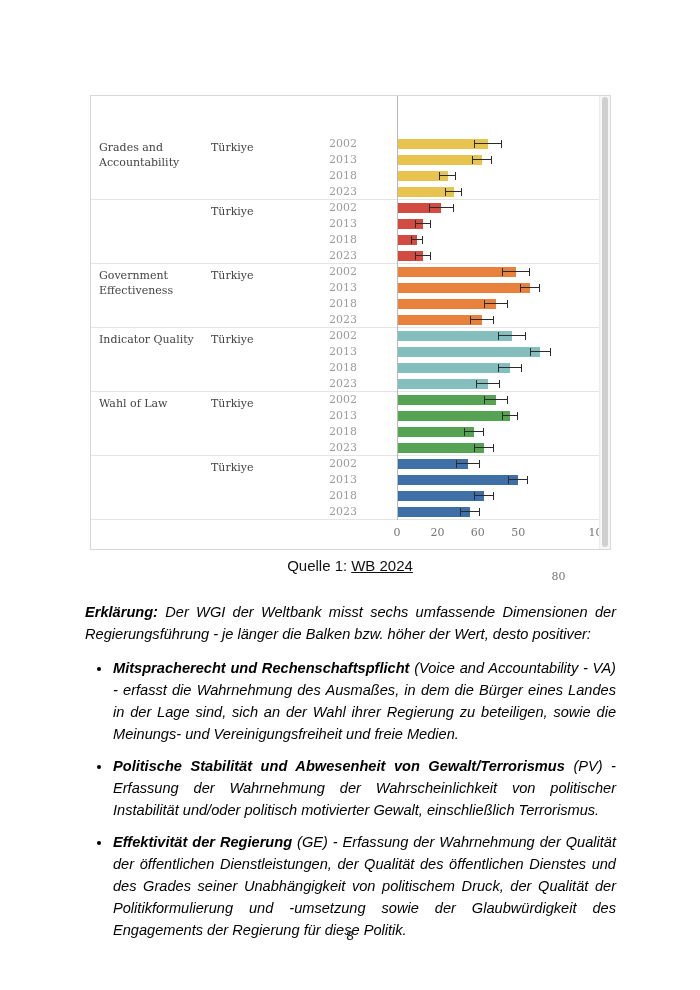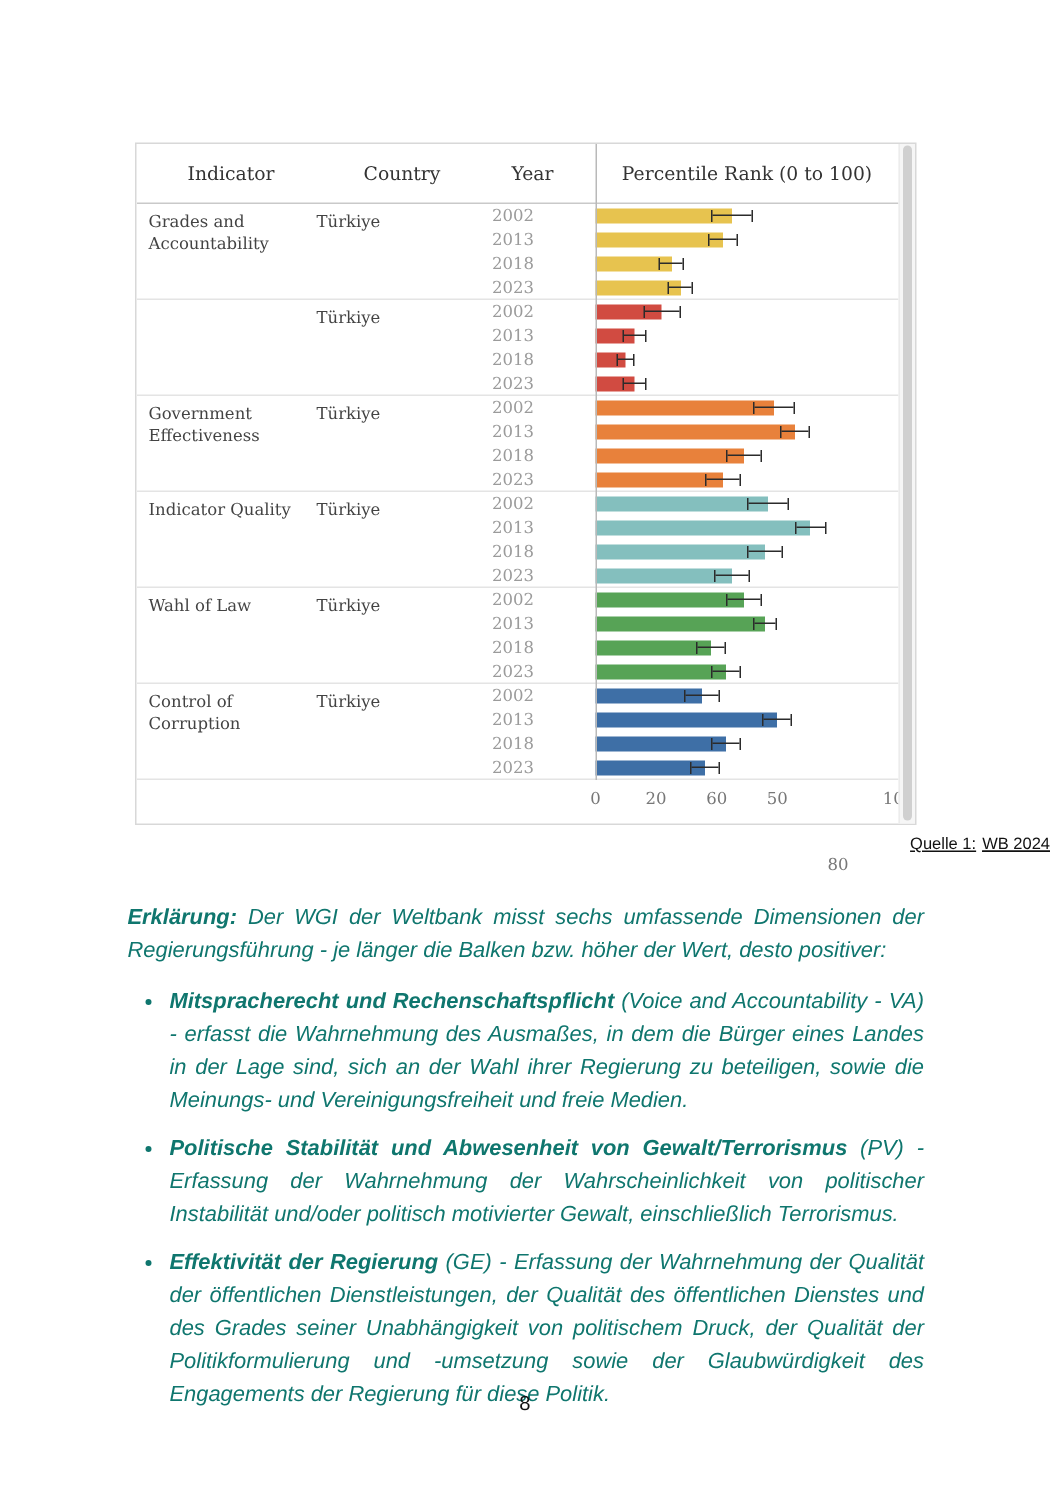--- a/index.html
+++ b/index.html
@@ -30,21 +30,21 @@
 
   #chart-groups { position: absolute; top: 40px; left: 0; right: 11px; }
   .group { position: relative; height: 64px; box-shadow: inset 0 -1px 0 #e4e4e4; }
   .g-ind {
     position: absolute; left: 8px; top: 5px; width: 106px;
     font-size: 11px; line-height: 1.32; color: #434343;
   }
   .g-cty { position: absolute; left: 120px; top: 5px; font-size: 11px; color: #434343; }
   .g-row { position: relative; height: 16px; }
   .g-year {
-    position: absolute; left: 237px; width: 52px; text-align: left;
+    position: absolute; left: 226px; width: 52px; text-align: center;
     font-size: 11px; line-height: 16px; color: #9b9b9b;
   }
   .g-plot { position: absolute; left: 306px; top: 0; width: 202px; height: 16px; }
   .bar { position: absolute; left: 0; top: 3px; height: 10px; }
   .err {
     position: absolute; top: 4px; height: 8px;
     border-left: 1px solid #2b2b2b; border-right: 1px solid #2b2b2b;
   }
   .err::after {
     content: ""; position: absolute; left: 0; right: 0; top: 3px; height: 0;
@@ -61,54 +61,48 @@
     background: #f6f6f6; border-left: 1px solid #ececec;
   }
   .chart-scroll .thumb {
     position: absolute; top: 1px; left: 2px; width: 6px; height: calc(100% - 3px);
     background: #d0d0d0; border-radius: 3px;
   }
 
   
   .caption {
     position: absolute; top: 557px; left: 0; width: 700px;
-    text-align: right; font-size: 11px; color: #111; text-decoration: underline;
+    text-align: center; font-size: 15px; color: #111;
   }
   .caption-link { text-decoration: underline; margin-left: 4px; cursor: pointer; }
 
   
   .body-text {
     position: absolute; left: 85px; top: 601px; width: 531px;
     font-size: 14.6px; line-height: 22px; font-style: italic;
-    text-align: justify; color: #0f766e;
+    text-align: justify; color: #000000;
     hyphens: auto; -webkit-hyphens: auto;
   }
   .body-text strong { font-weight: bold; }
   .body-text .intro { margin-bottom: 12px; }
   .body-text ul { list-style: disc outside; padding-left: 27px; }
   .body-text li { margin-bottom: 10px; padding-left: 1px; }
 
   
   .page-num {
     position: absolute; top: 928px; left: 0; width: 700px;
     text-align: center; font-size: 13.5px; color: #111;
   }
 </style>
 </head>
 <body>
 
 <div class="page">
 
   <figure class="chart-box">
-    <div class="chart-header">
-      <span class="h-ind">Indicator</span>
-      <span class="h-cty">Country</span>
-      <span class="h-year">Year</span>
-      <span class="h-pct">Percentile Rank (0 to 100)</span>
-    </div>
     <div id="chart-groups">
         <div class="group">
           <div class="g-ind">Grades and Accountability</div>
           <div class="g-cty">Türkiye</div>
           <div class="g-row">
             <span class="g-year">2002</span>
             <span class="g-plot">
               <span class="bar" style="width: 45%; background: rgb(231, 195, 79);"></span>
               <span class="err" style="left: 38%; width: 14%;"></span>
             </span>
@@ -256,21 +250,20 @@
           </div>
           <div class="g-row">
             <span class="g-year">2023</span>
             <span class="g-plot">
               <span class="bar" style="width: 43%; background: rgb(87, 163, 86);"></span>
               <span class="err" style="left: 38%; width: 10%;"></span>
             </span>
           </div>
         </div>
         <div class="group">
-          <div class="g-ind">Control of Corruption</div>
           <div class="g-cty">Türkiye</div>
           <div class="g-row">
             <span class="g-year">2002</span>
             <span class="g-plot">
               <span class="bar" style="width: 35%; background: rgb(62, 111, 166);"></span>
               <span class="err" style="left: 29%; width: 12%;"></span>
             </span>
           </div>
           <div class="g-row">
             <span class="g-year">2013</span>

